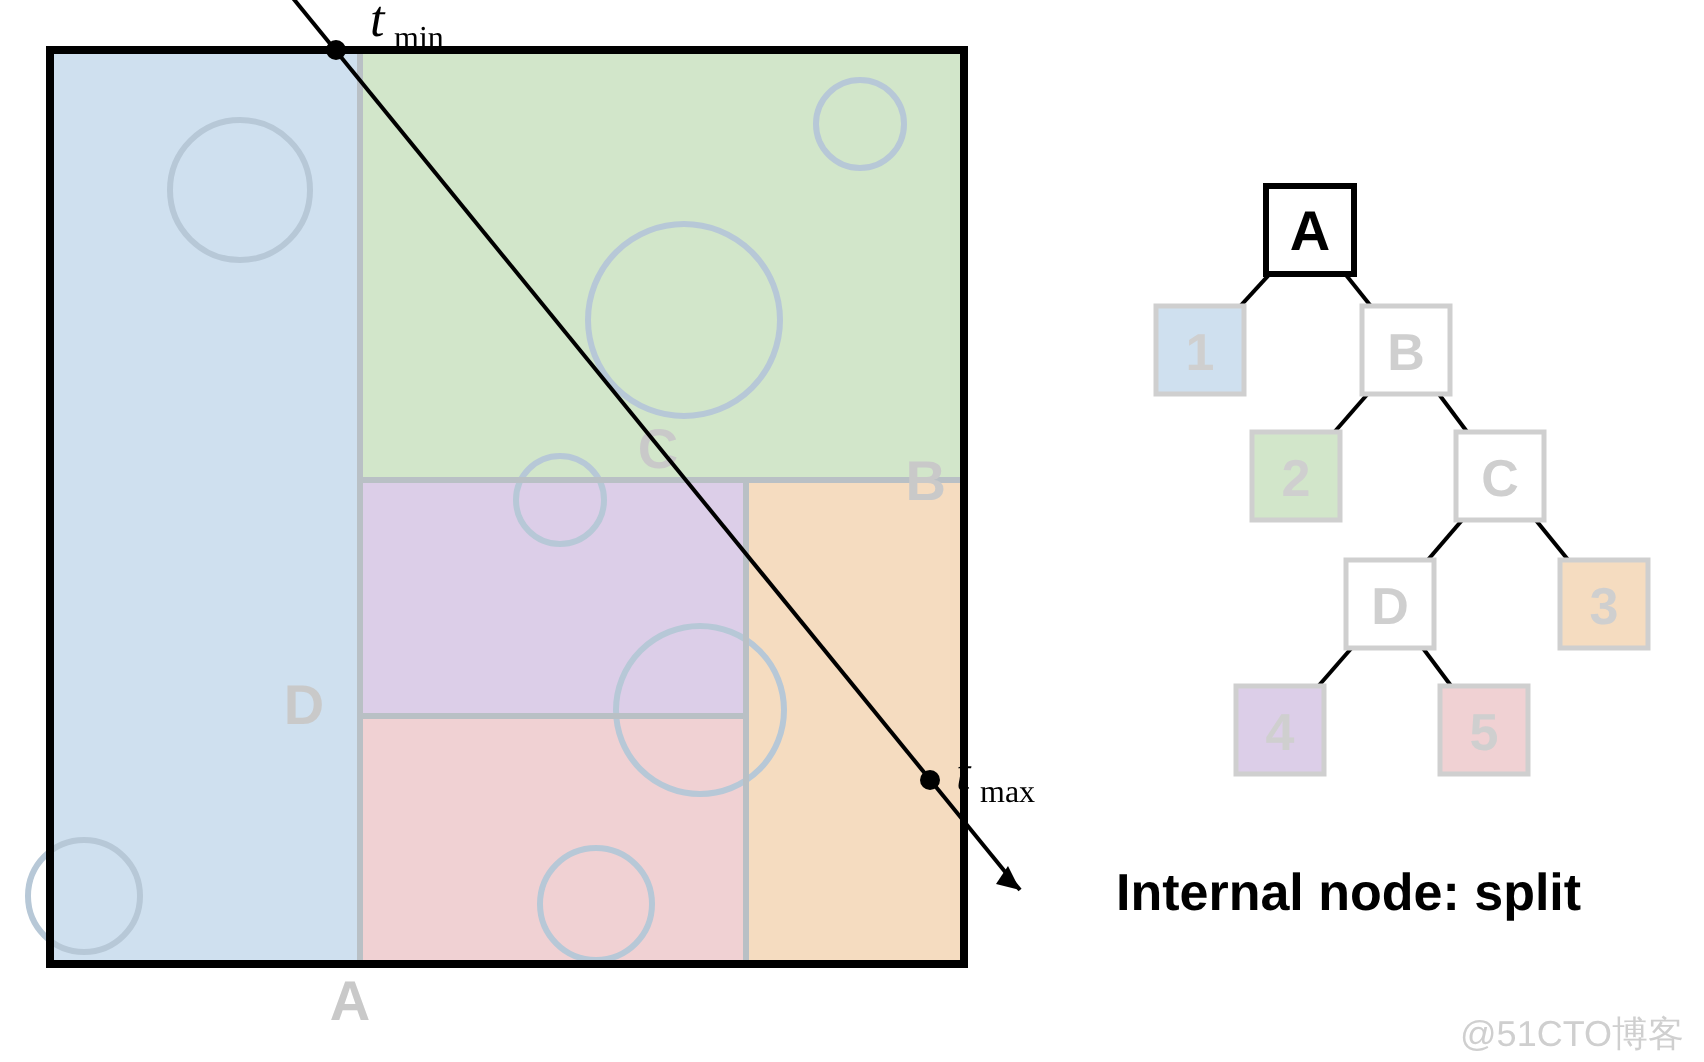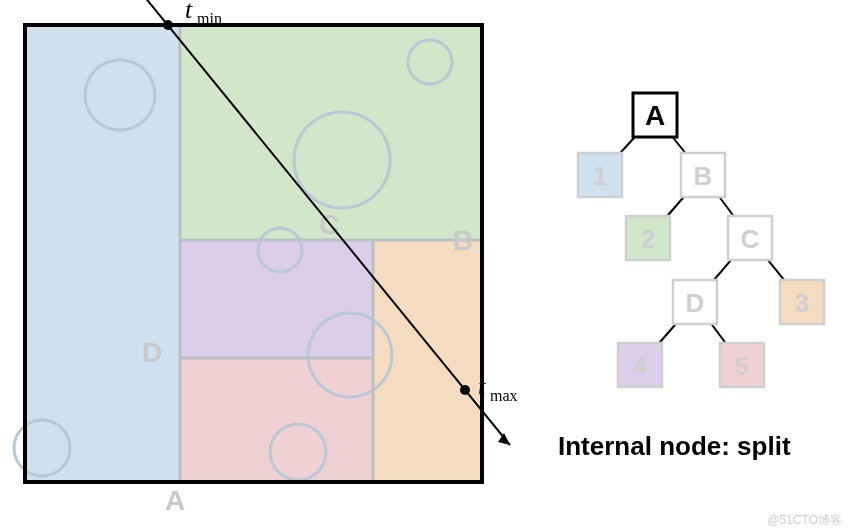--- a/index.html
+++ b/index.html
@@ -10,21 +10,21 @@
     font-family: Georgia, 'Times New Roman', serif;
     position: relative;
     background: #fff;
   }
   svg { display: block; }
   .watermark {
     position: absolute;
     right: 10px;
     bottom: 2px;
     color: #cfcfcf;
-    font-size: 12px;
+    font-size: 18px;
     font-family: Arial, sans-serif;
   }
 </style>
 </head>
 <body>
 
 <svg width="852" height="531" viewBox="0 0 852 531">
 
   <g>
 

